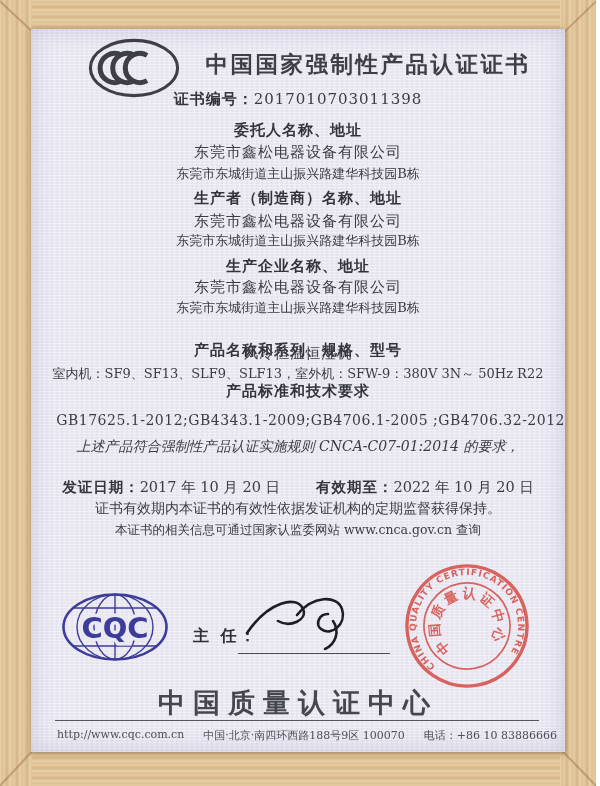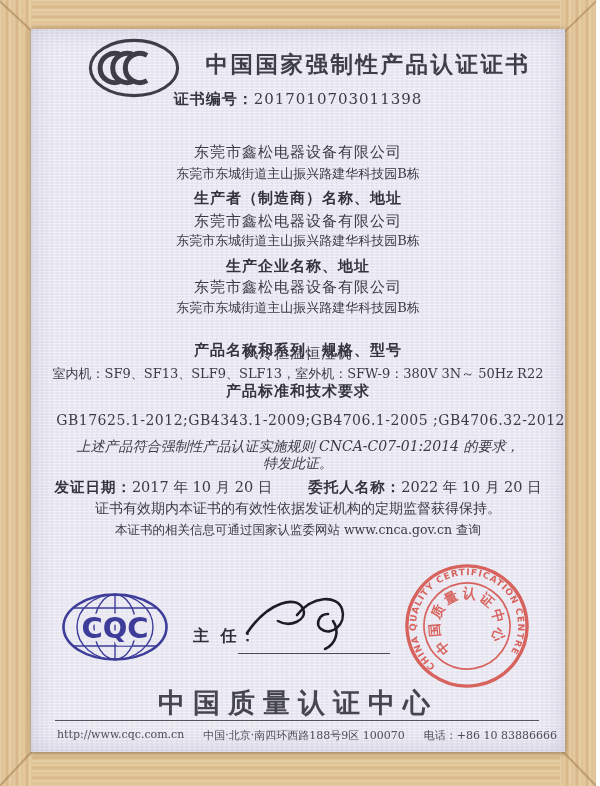--- a/index.html
+++ b/index.html
@@ -92,44 +92,44 @@
       <path d="M 50.5 19 A 15 15 0 1 0 50.5 45" fill="none" stroke="#3e3e46" stroke-width="5.2"></path>
       <path d="M 63.5 19 A 15 15 0 1 0 63.5 45" fill="none" stroke="#3e3e46" stroke-width="5.2"></path>
     </svg>
 
     <div class="title">中国国家强制性产品认证证书</div>
 
     <div class="ln certno">
       <span class="lbl">证书编号：</span><span class="numv">2017010703011398</span>
     </div>
 
+    <div class="ln lbl" style="top:92px">委托人名称、地址</div>
     <div class="ln comp" style="top:114px">东莞市鑫松电器设备有限公司</div>
     <div class="ln addr" style="top:137px">东莞市东城街道主山振兴路建华科技园B栋</div>
 
     <div class="ln lbl" style="top:160px">生产者（制造商）名称、地址</div>
     <div class="ln comp" style="top:183px">东莞市鑫松电器设备有限公司</div>
     <div class="ln addr" style="top:204px">东莞市东城街道主山振兴路建华科技园B栋</div>
 
     <div class="ln lbl" style="top:228px">生产企业名称、地址</div>
     <div class="ln comp" style="top:249px">东莞市鑫松电器设备有限公司</div>
     <div class="ln addr" style="top:271px">东莞市东城街道主山振兴路建华科技园B栋</div>
 
     <div class="ln lbl" style="top:312px">产品名称和系列、规格、型号</div>
     <div class="ln prod" style="top:315px">风冷恒温恒湿机</div>
     <div class="ln models" style="top:337px">室内机：SF9、SF13、SLF9、SLF13，室外机：SFW-9：380V 3N～ 50Hz R22</div>
 
     <div class="ln lbl" style="top:353px">产品标准和技术要求</div>
     <div class="ln gbline" style="top:383px">GB17625.1-2012;GB4343.1-2009;GB4706.1-2005 ;GB4706.32-2012</div>
 
     <div class="ln stmt" style="top:409px">上述产品符合强制性产品认证实施规则 CNCA-C07-01:2014 的要求，</div>
-    <div class="ln stmt" style="top:426px">特发此证。</div>
 
     <div class="ln datesrow" style="top:449px">
       <span><span class="lbl" style="font-size:14.5px">发证日期：</span><span>2017 年 10 月 20 日</span></span>
-      <span><span class="lbl" style="font-size:14.5px">委托人名称：</span><span>2022 年 10 月 20 日</span></span>
+      <span><span class="lbl" style="font-size:14.5px">有效期至：</span><span>2022 年 10 月 20 日</span></span>
     </div>
 
     <div class="ln small" style="top:493px">本证书的相关信息可通过国家认监委网站 www.cnca.gov.cn 查询</div>
     <div class="ln note" style="top:471px">证书有效期内本证书的有效性依据发证机构的定期监督获得保持。</div>
 
     <svg class="cqc-svg" viewBox="0 0 112 72">
       <g stroke="#3d3d99" fill="none" stroke-width="1.4">
         <ellipse cx="56" cy="36" rx="51.5" ry="32.5" stroke-width="2.6"></ellipse>
         <ellipse cx="56" cy="36" rx="21" ry="32.5"></ellipse>
         <ellipse cx="56" cy="36" rx="38" ry="32.5"></ellipse>

